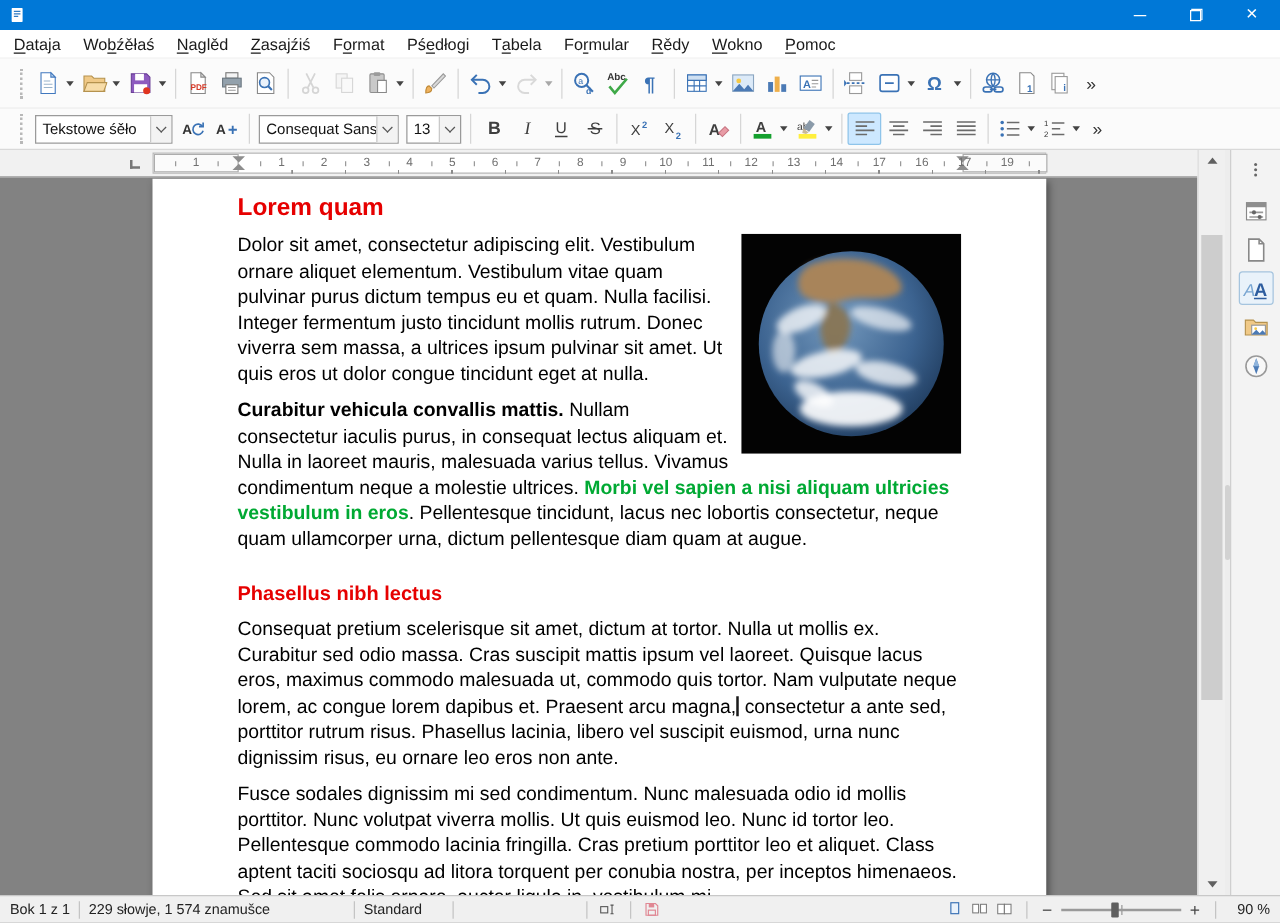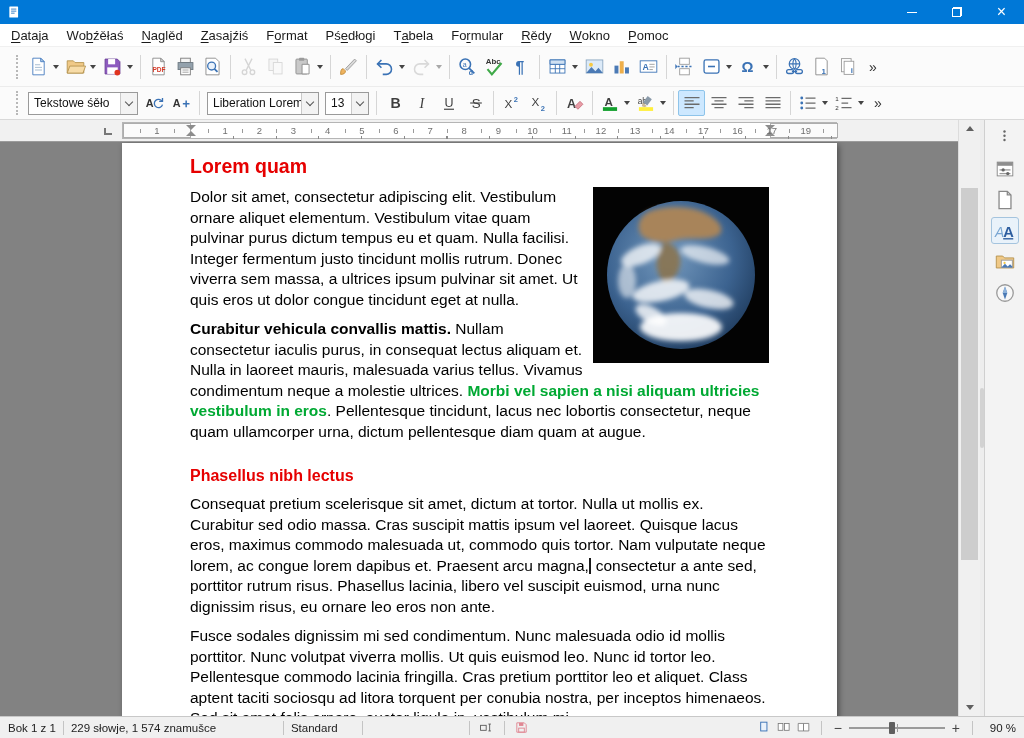--- a/index.html
+++ b/index.html
@@ -352,21 +352,21 @@
         </svg>
       </div>
       <div class="tbtn">
         <svg viewBox="0 0 24 24">
           <text x="1" y="17" font-size="13" font-weight="bold" fill="#333">A</text>
           <path d="M17 9v8M13 13h8" stroke="#3a72b5" stroke-width="1.8"></path>
         </svg>
       </div>
       <span class="tsep"></span>
       <div class="combo font">
-        <span class="cval">Liberation Lorem</span>
+        <span class="cval">Consequat Sans</span>
         <span class="cbtn">
           <span class="chev"></span>
         </span>
       </div>
       <div class="combo size">
         <span class="cval">13</span>
         <span class="cbtn">
           <span class="chev"></span>
         </span>
       </div>

